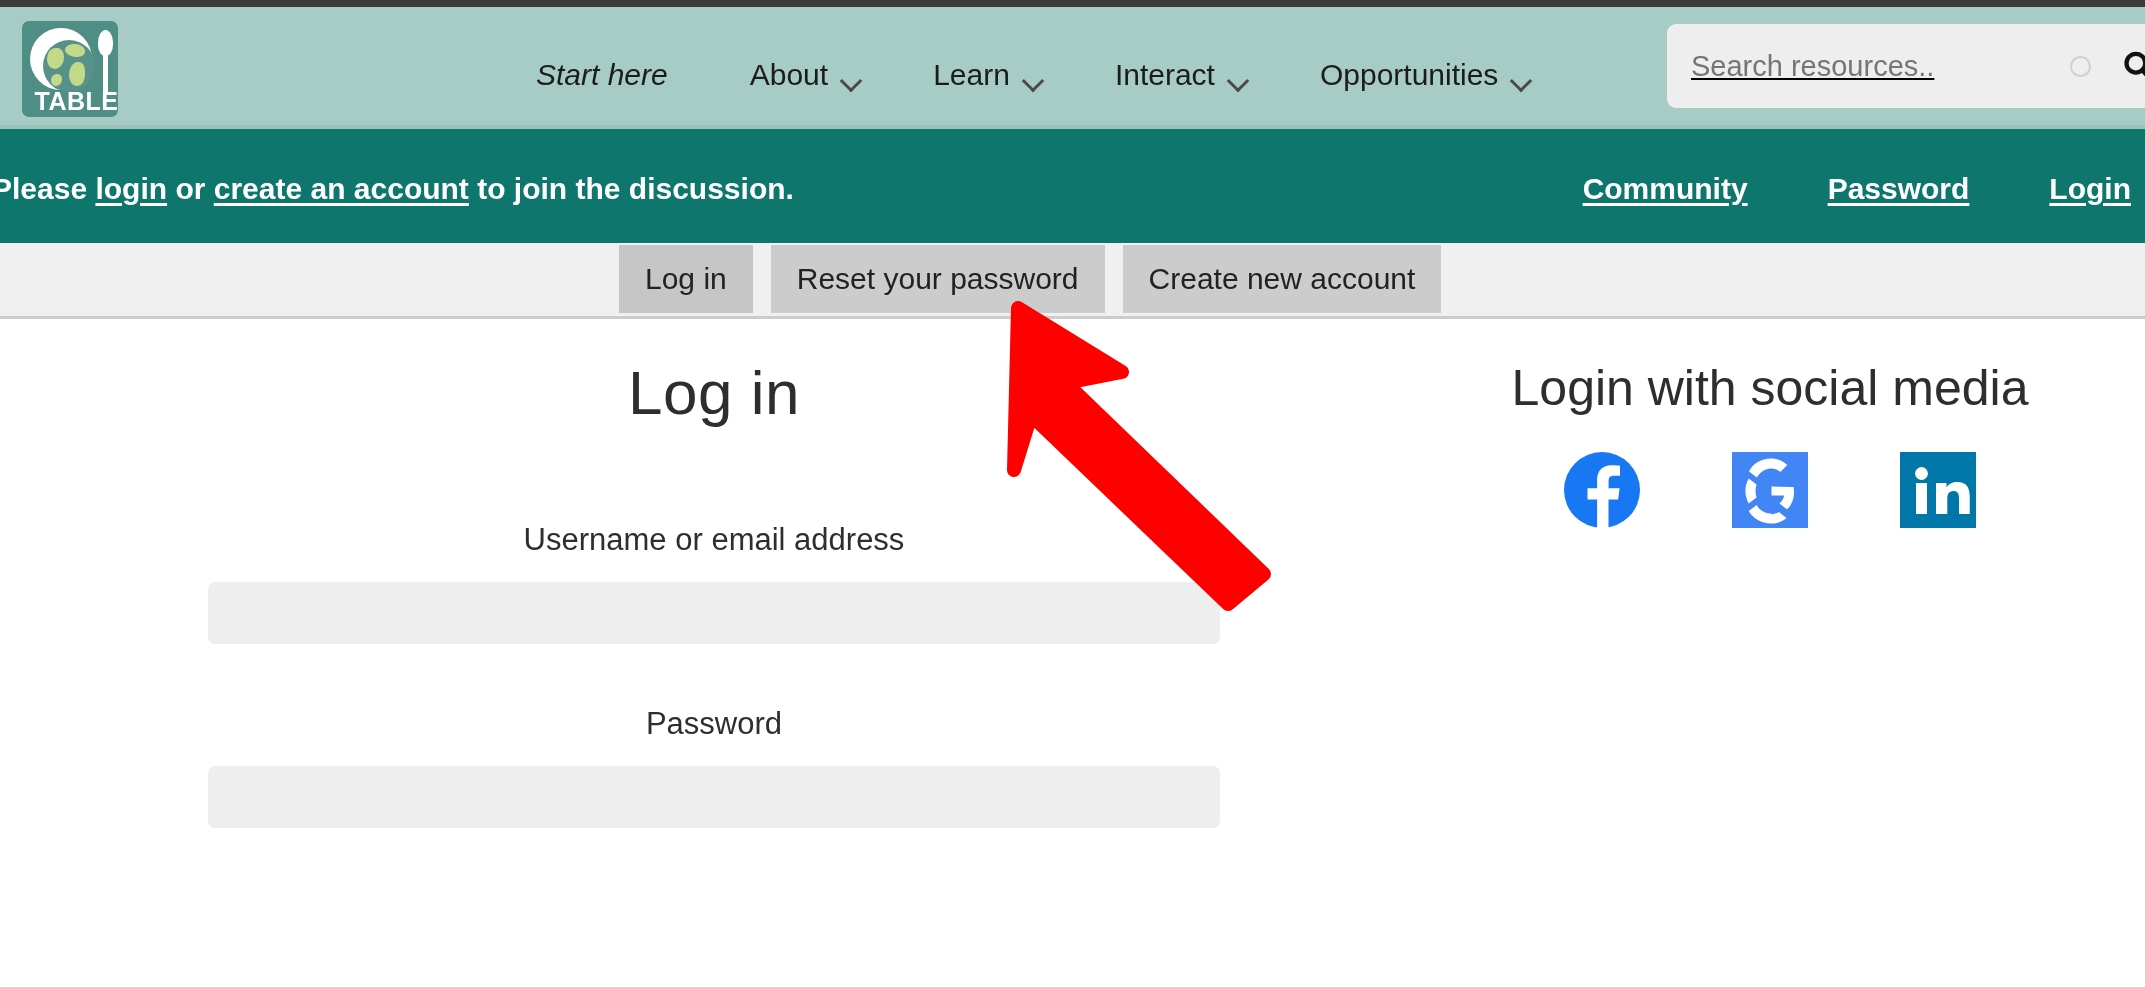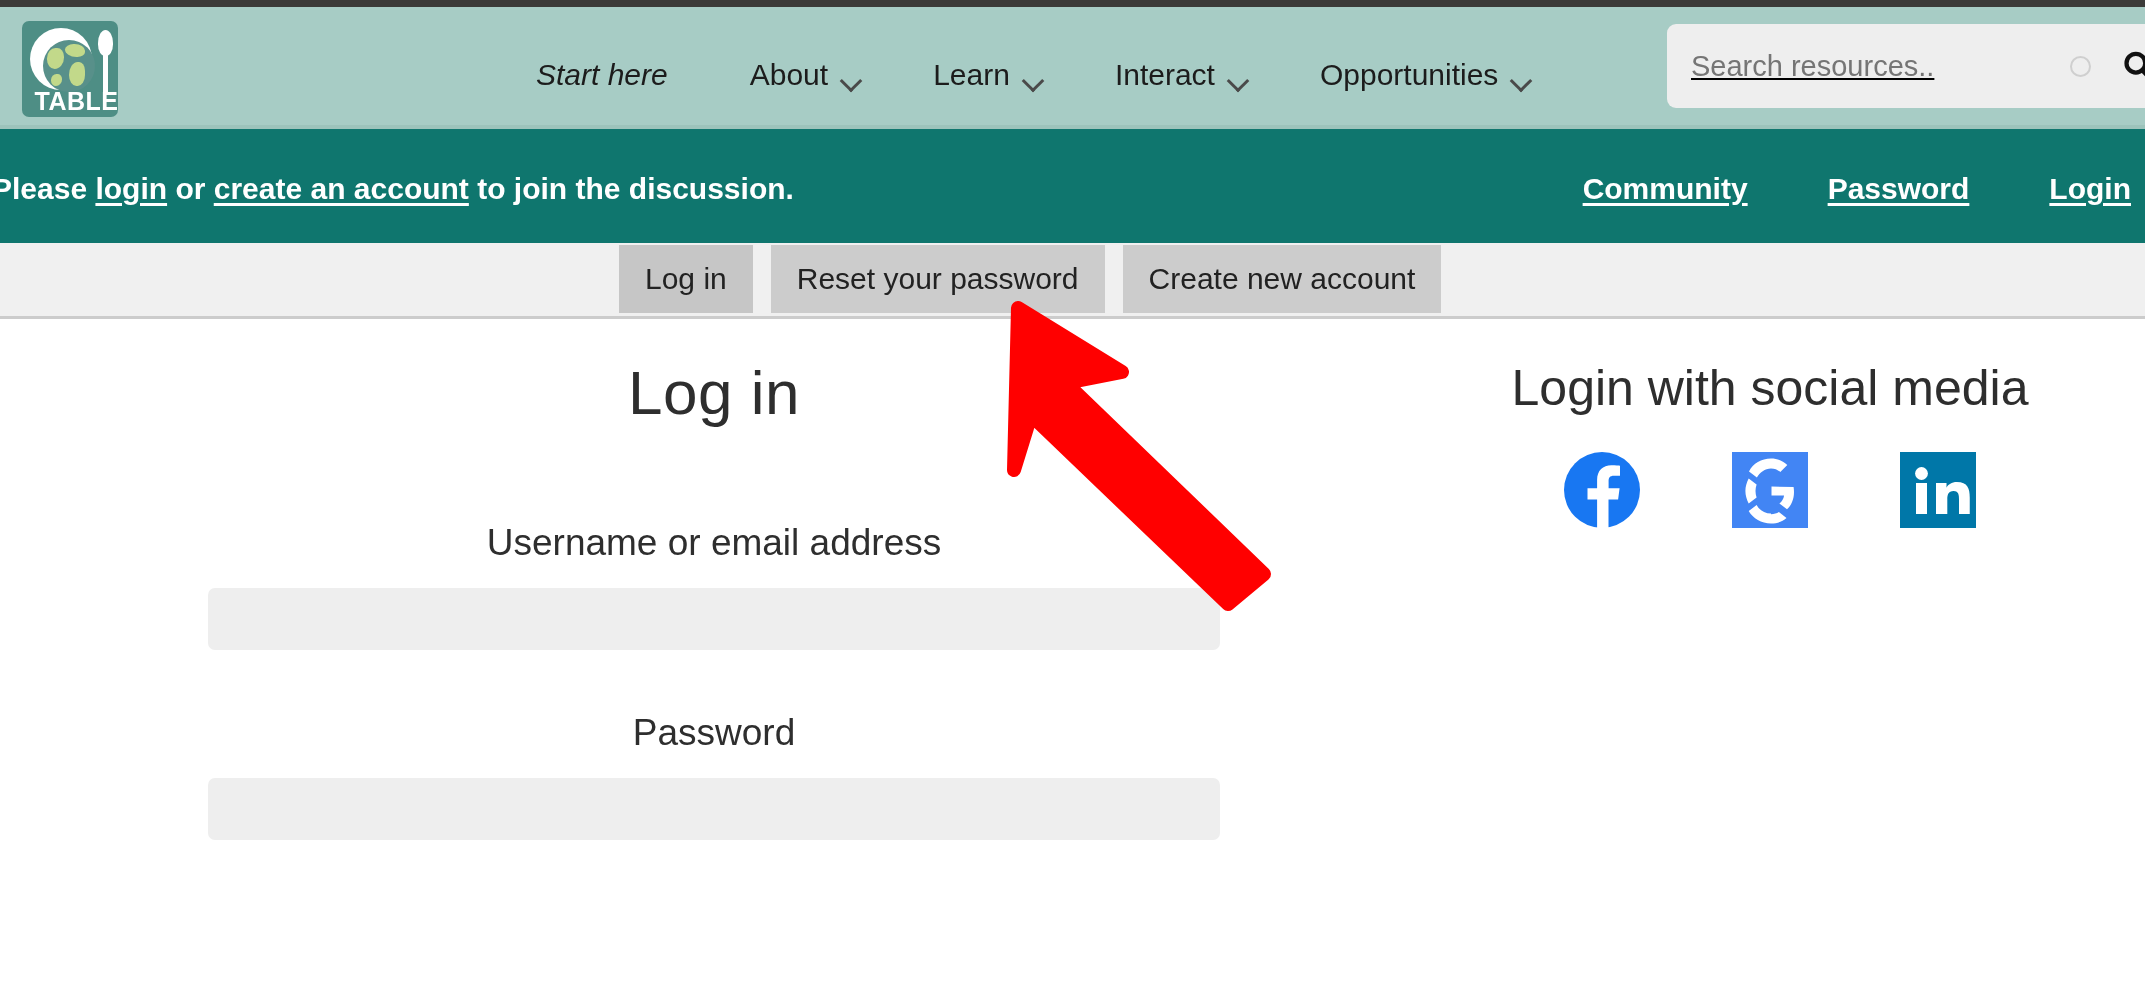--- a/index.html
+++ b/index.html
@@ -238,21 +238,21 @@
   }
   .login-title {
     font-size: 62px;
     color: #2e2e2e;
     font-weight: normal;
     margin: 35px 0 0 0;
     letter-spacing: 0.5px;
   }
   .field-label {
     margin-top: 94px;
-    font-size: 37px;
+    font-size: 31px;
     color: #2e2e2e;
   }
   .field-input {
     margin: 24px auto 0 auto;
     width: 1012px; height: 62px;
     background: #eeeeee;
     border: none;
     border-radius: 7px;
     outline: none;
     padding: 0 18px;

